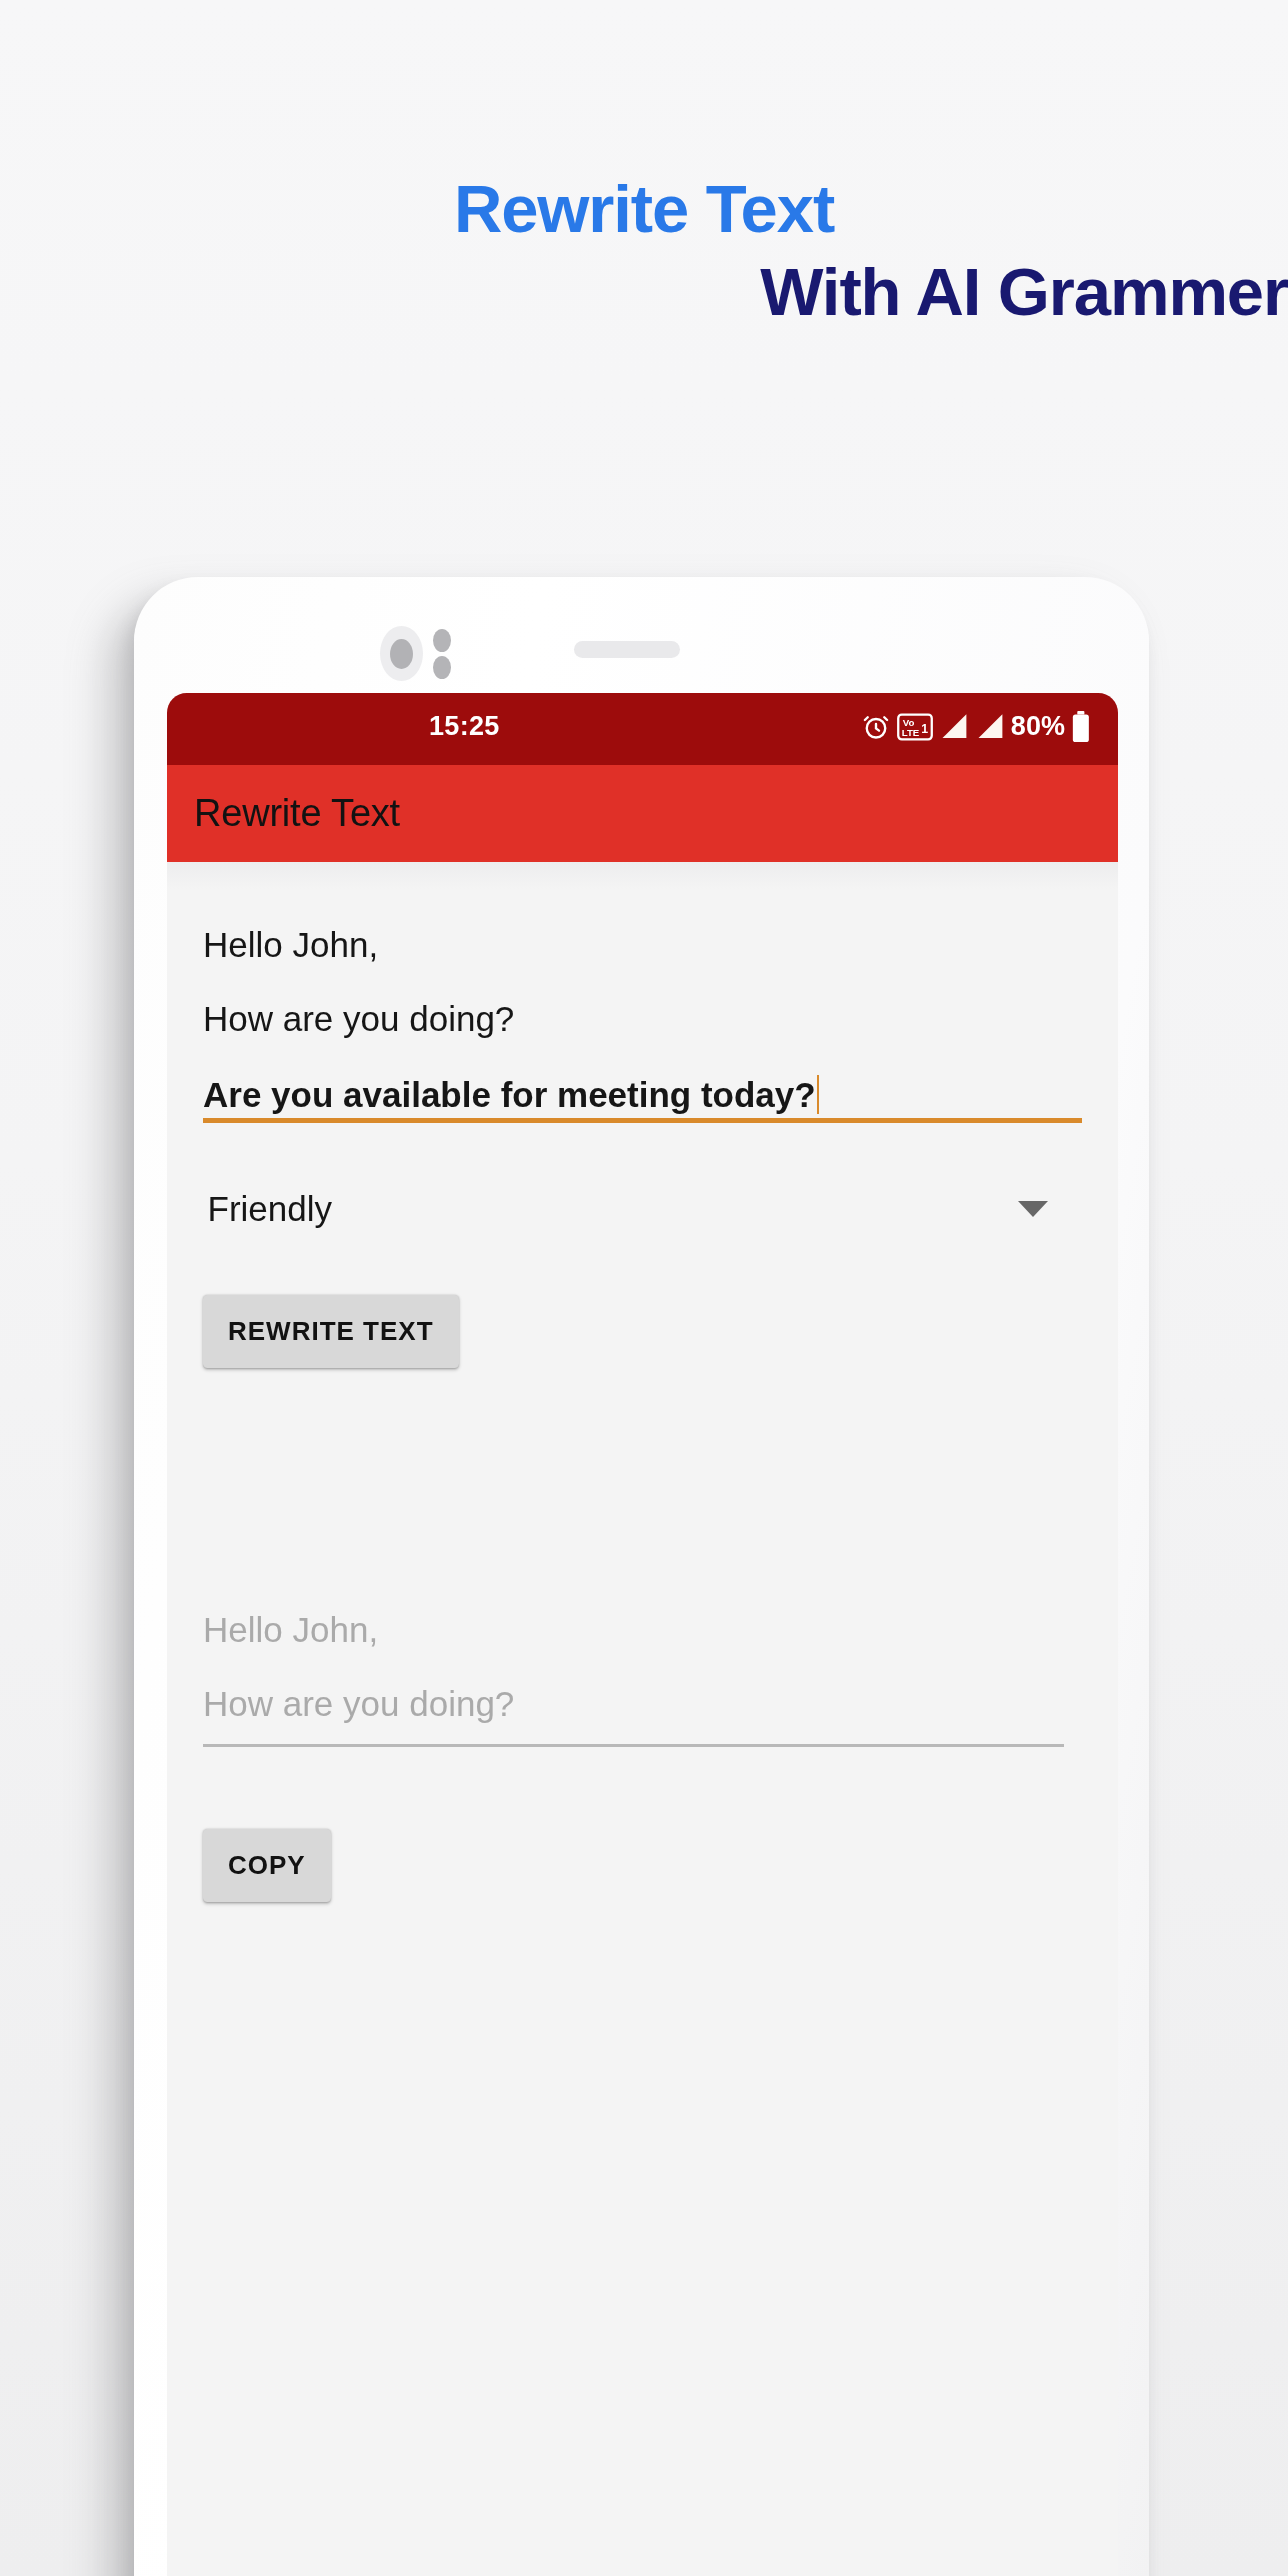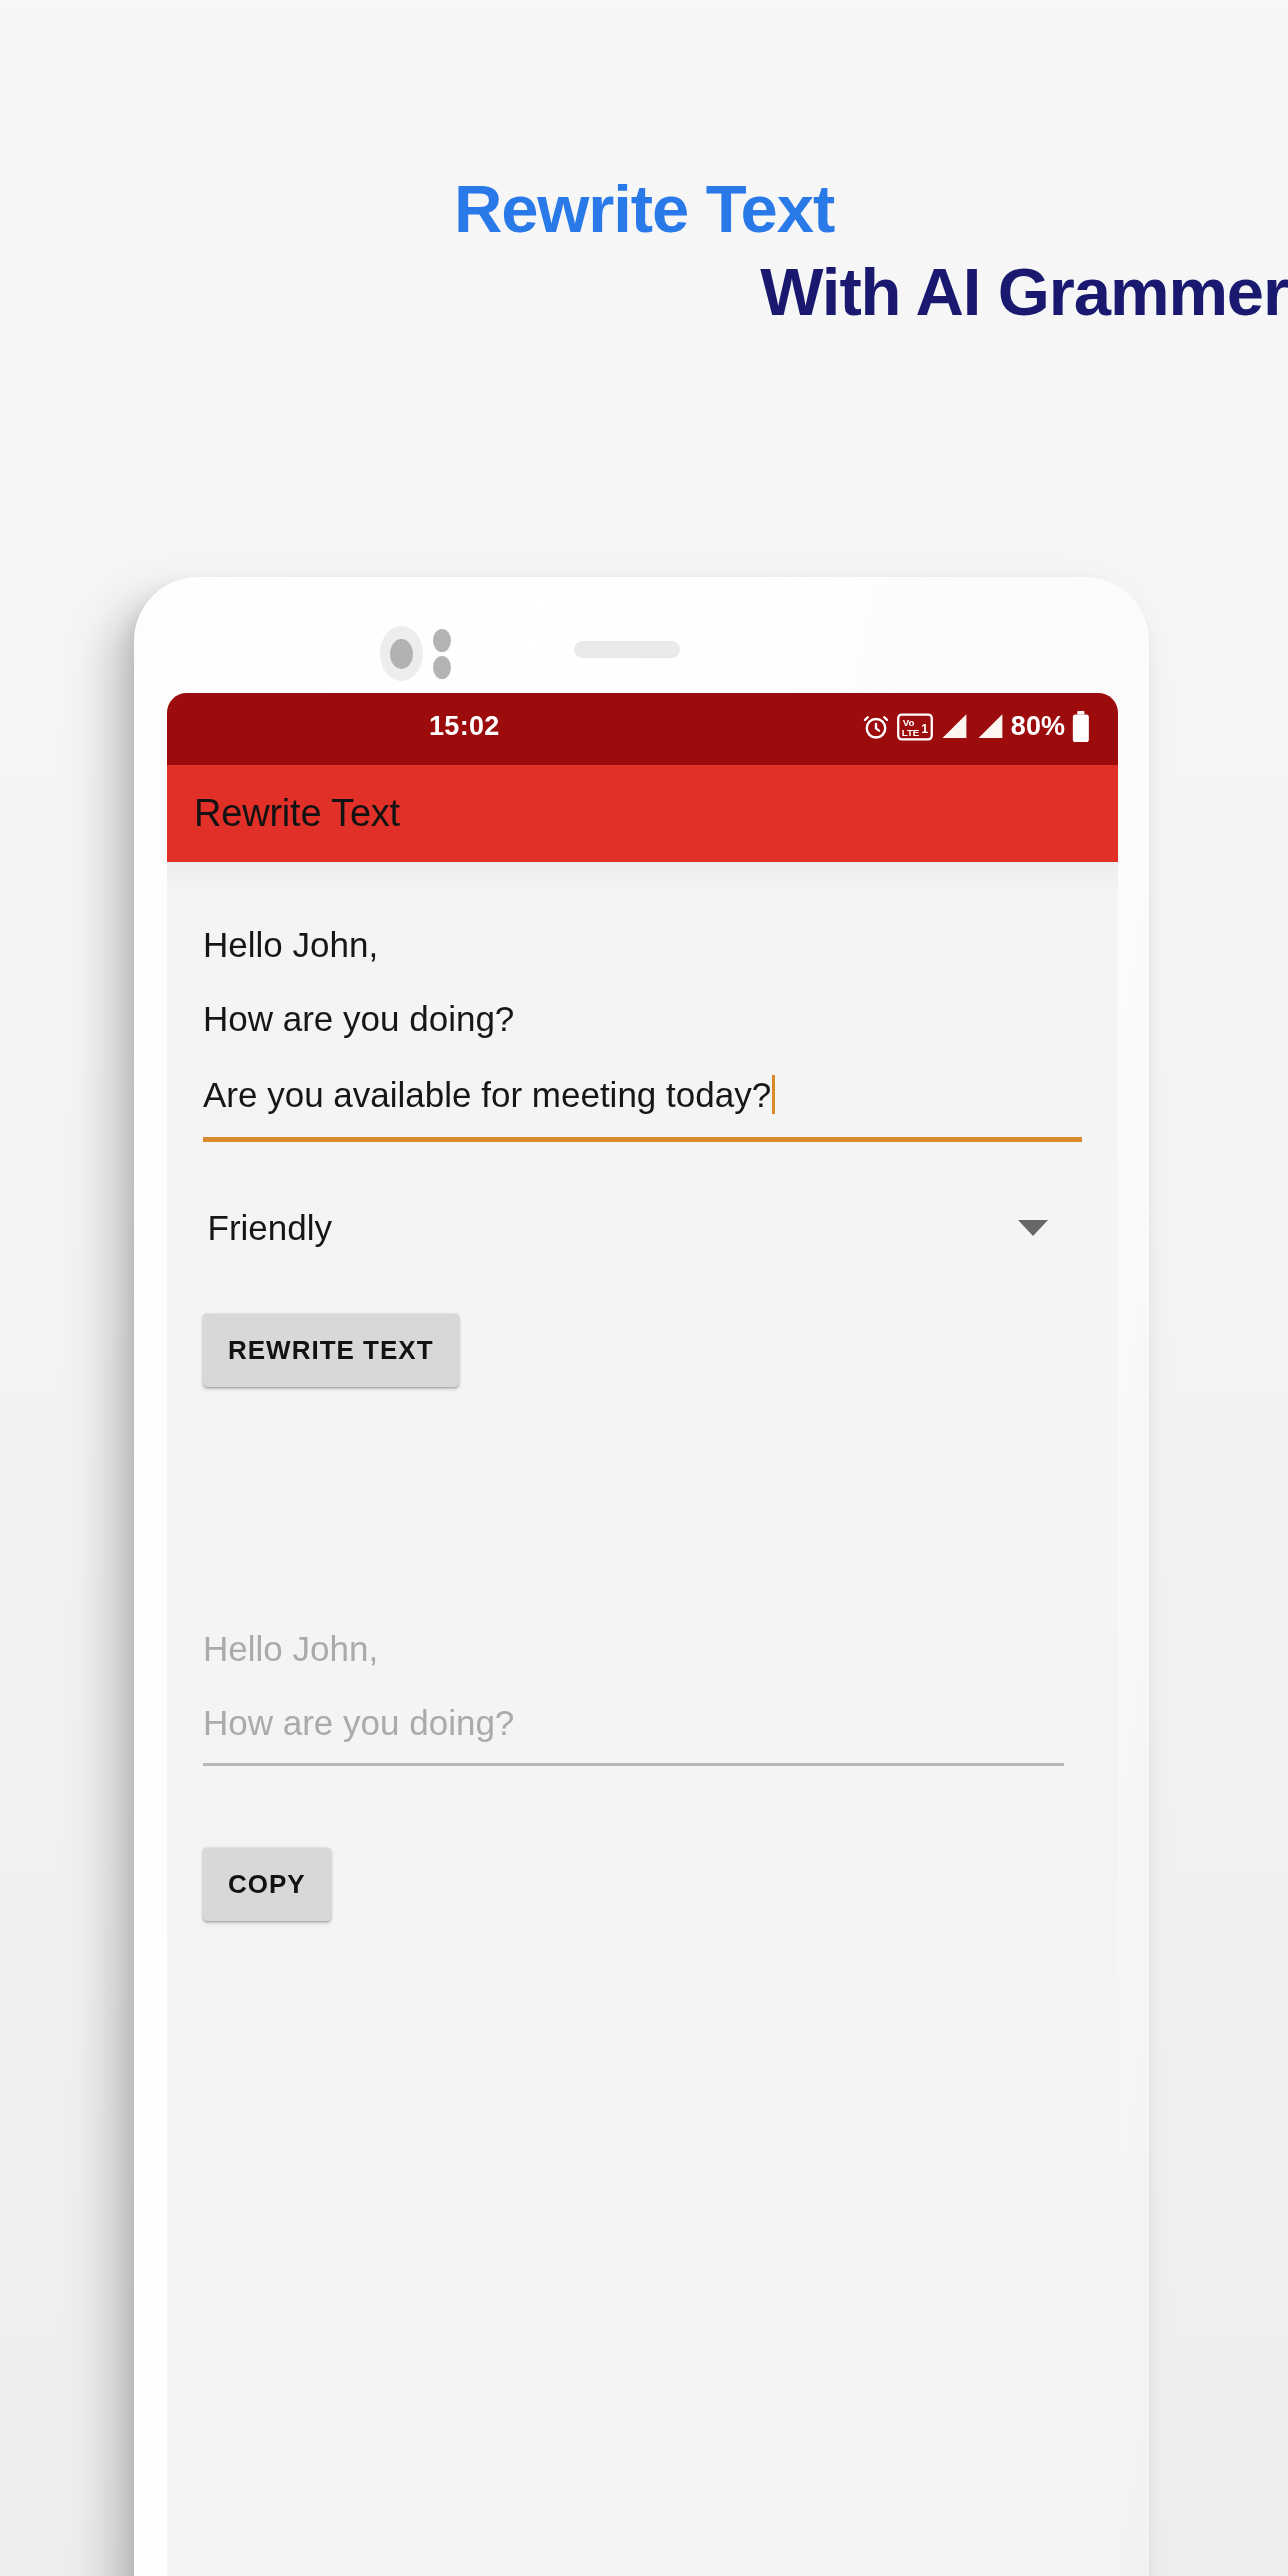--- a/index.html
+++ b/index.html
@@ -190,21 +190,22 @@
   .input-area { padding-top: 45px; }
 
   .msg-line {
     font-size: 35px;
     color: #161616;
     line-height: 1;
     padding: 19.7px 0;
   }
   .msg-line.last {
     position: relative;
-    padding-bottom: 23px;
+    padding-bottom: 4px;
+    font-weight: bold;
   }
 
   .caret {
     display: inline-block;
     width: 2.7px;
     height: 39px;
     background: #d98a2b;
     vertical-align: -7.2px;
     margin-left: 0.9px;
   }
@@ -289,21 +290,21 @@
     <div class="cam-lens-inner"></div>
   </div>
   <div class="cam-dot-top"></div>
   <div class="cam-dot-bottom"></div>
 </div>
 <div class="speaker-grill"></div>
 
 <div class="screen">
 
   <div class="status-bar">
-    <div class="status-time">15:02</div>
+    <div class="status-time">15:25</div>
     <div class="status-icons">
 
       <span>
         <svg width="30" height="30" viewBox="0 0 24 24" fill="none" stroke="#ffffff" stroke-width="1.9">
           <circle cx="12" cy="13" r="7.4"></circle>
           <path d="M12 9.6v3.6l2.4 1.7" stroke-linecap="round"></path>
           <path d="M5.4 4.2 3.1 6.4M18.6 4.2l2.3 2.2" stroke-linecap="round"></path>
         </svg>
       </span>
 

